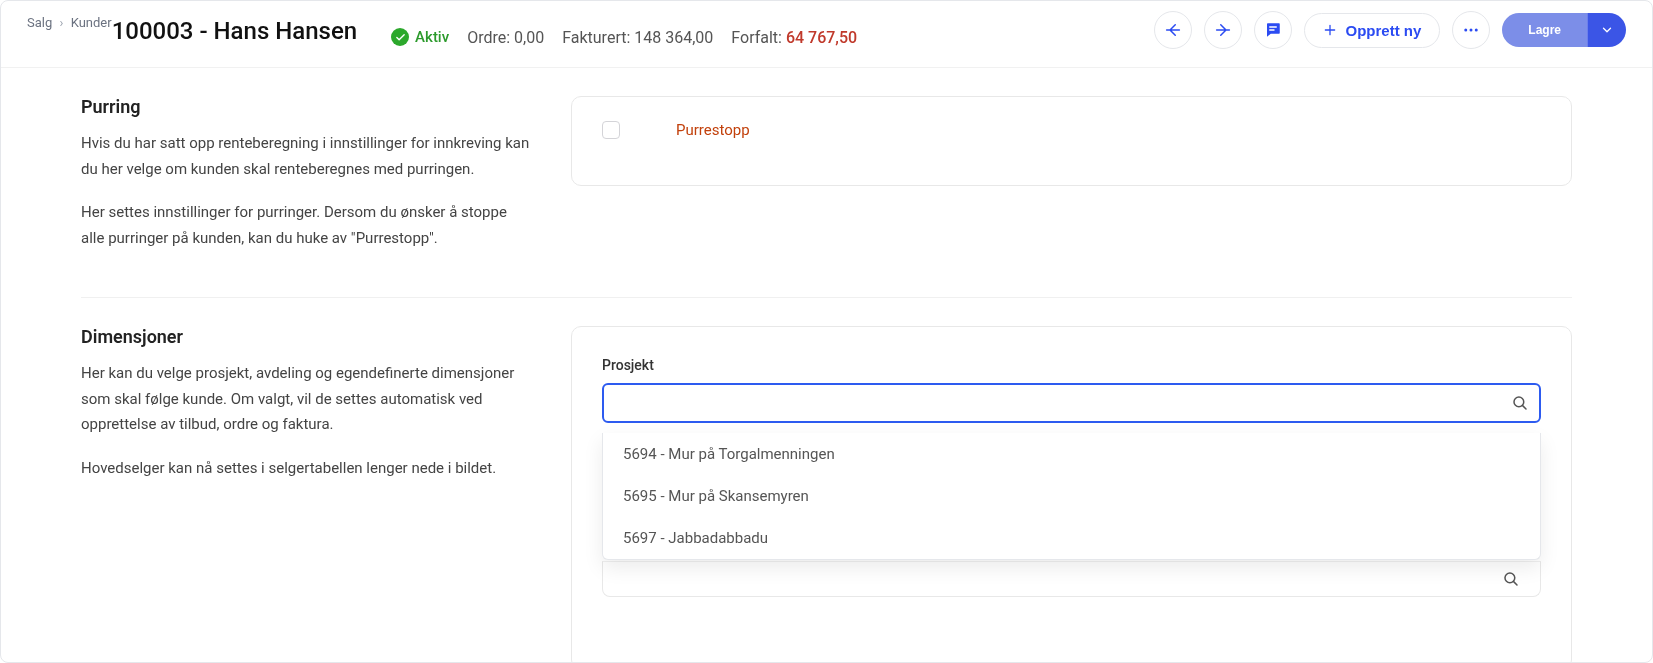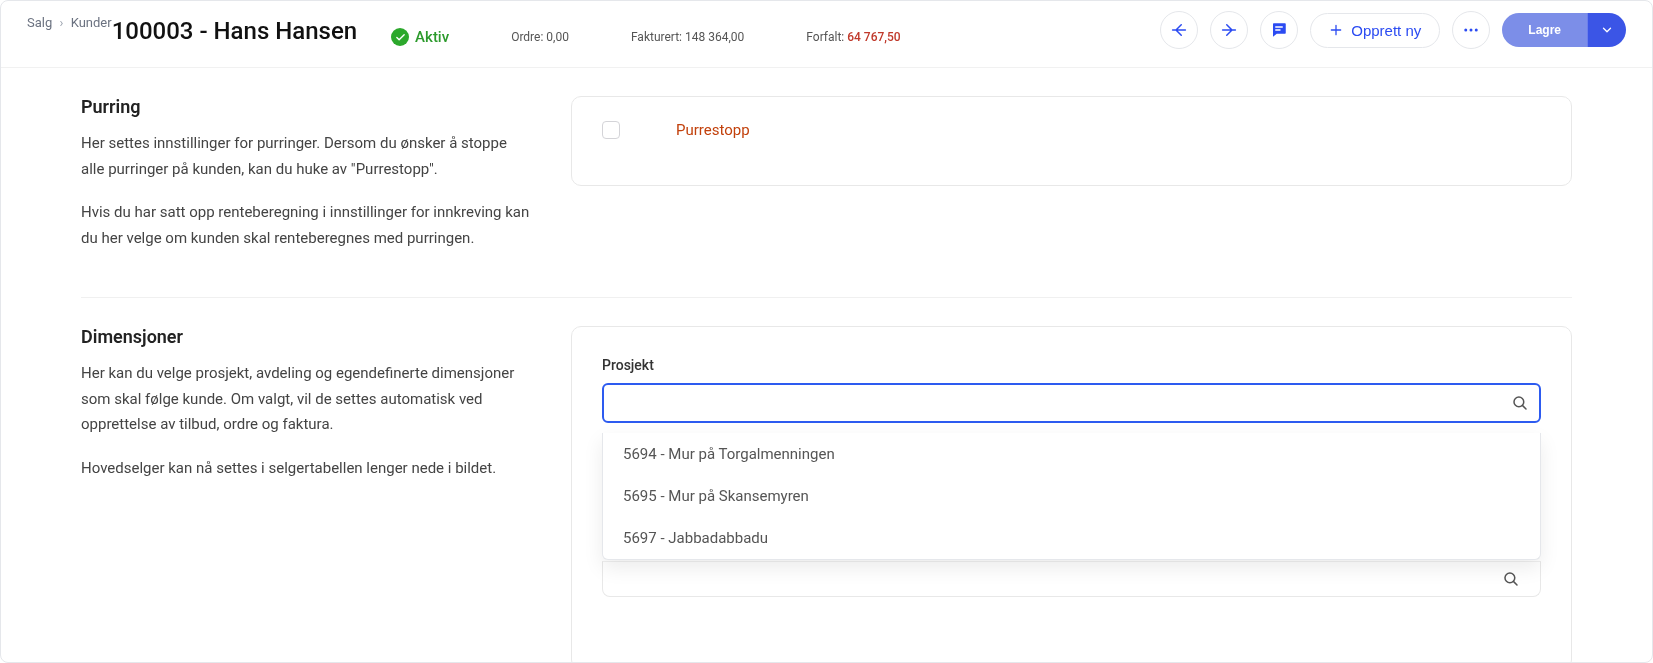--- a/index.html
+++ b/index.html
@@ -32,34 +32,34 @@
   .header-left { display: flex; flex-direction: row; }
   .breadcrumb { color: #6b7280; font-size: 13px; margin-bottom: 2px; }
   .breadcrumb span.sep { margin: 0 4px; color:#9ca3af; }
   .page-title { font-size: 24px; font-weight: 500; color:#111; margin-top: 2px; }
   .header-meta { display:flex; align-items:center; margin-left: 34px; gap: 18px; margin-top:14px; }
   .status-badge { display:flex; align-items:center; gap:6px; color:#2c9a2c; font-weight:500; font-size:15px;}
   .status-dot {
     width:18px; height:18px; border-radius:50%; background:#2ca82c; display:flex; align-items:center; justify-content:center;
   }
   .status-dot svg { width:11px; height:11px; fill:#fff; }
-  .meta-item { color:#555; font-size:12px;margin-left:44px; }
+  .meta-item { color:#555; font-size:16px; }
   .meta-item .val-danger { color:#c0392b; font-weight:500; }
   .header-right { margin-left:auto; display:flex; align-items:center; gap:12px; }
   .icon-btn {
     width:38px; height:38px; border:1px solid #e5e7eb; border-radius:50%;
     display:flex; align-items:center; justify-content:center; background:#fff;
     cursor:pointer;
   }
   .icon-btn svg { width:18px; height:18px; stroke:#2b4bf2; fill:none; stroke-width:2; }
   .icon-btn.chat svg { fill:#2b4bf2; stroke:none; }
   .pill-btn {
     display:flex; align-items:center; gap:8px;
     border:1px solid #e5e7eb; border-radius:20px;
-    padding: 8px 18px; background:#fff; color:#2b4bf2; font-weight:400;
+    padding: 8px 18px; background:#fff; color:#2b4bf2; font-weight:700;
     cursor:pointer; font-size:15px;
   }
   .pill-btn svg { width:14px; height:14px; stroke:#2b4bf2; stroke-width:2.2; fill:none; }
   .save-group { display:flex; align-items:stretch; }
   .save-btn {
     background:#7c8ee8; color:#fff; font-weight:600; font-size:12px;
     padding:10px 26px; border:none; border-radius:20px 0 0 20px; cursor:pointer;
   }
   .save-chevron-btn {
     background:#3b55e6; color:#fff; border:none; border-radius:0 20px 20px 0;
@@ -189,22 +189,22 @@
         </button>
       </div>
     </div>
   </div>
 
   <div class="content">
 
     <div class="section">
       <div class="section-left">
         <h3 class="section-title">Purring</h3>
+        <p class="section-desc">Hvis du har satt opp renteberegning i innstillinger for innkreving kan du her velge om kunden skal renteberegnes med purringen.</p>
         <p class="section-desc">Her settes innstillinger for purringer. Dersom du ønsker å stoppe alle purringer på kunden, kan du huke av "Purrestopp".</p>
-        <p class="section-desc">Hvis du har satt opp renteberegning i innstillinger for innkreving kan du her velge om kunden skal renteberegnes med purringen.</p>
       </div>
       <div class="section-right">
         <div class="card" style="min-height:90px;">
           <label class="checkbox-row">
             <span class="chk"></span>
             <span class="chk-label">Purrestopp</span>
           </label>
         </div>
       </div>
     </div>

